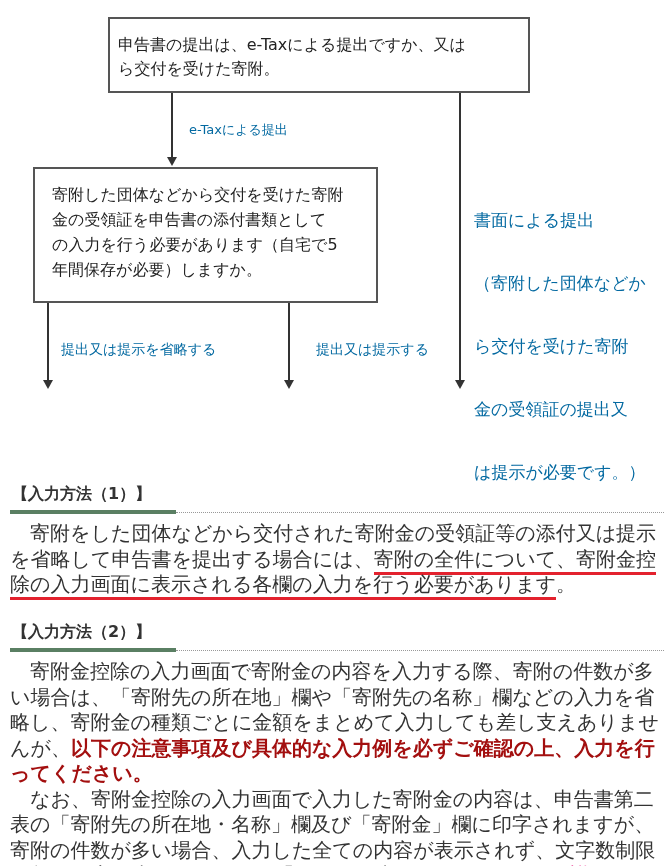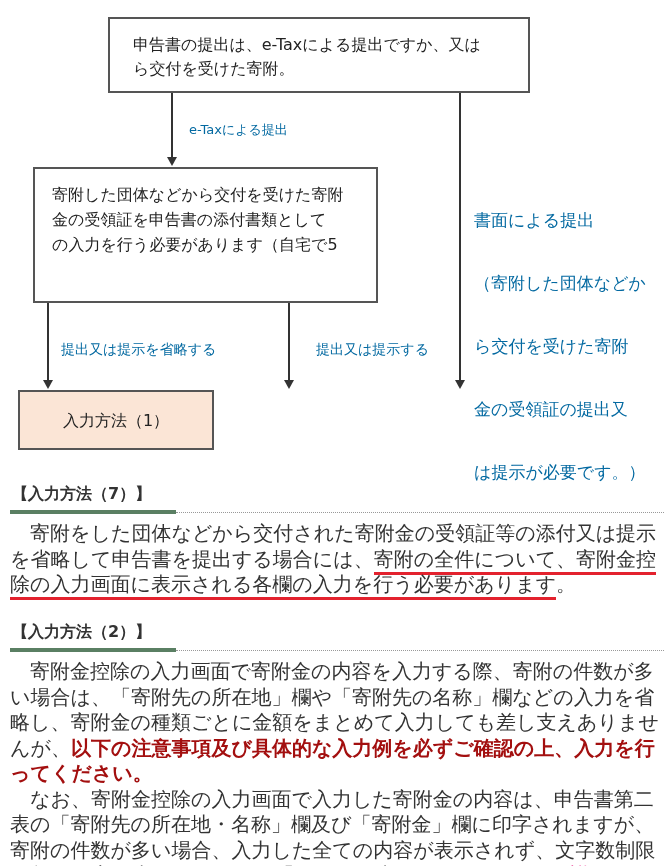--- a/index.html
+++ b/index.html
@@ -1,21 +1,21 @@
 <!DOCTYPE html>
 <html><head>
 <meta charset="utf-8">
 <style>
   html, body { margin:0; padding:0; background:#ffffff; }
   body { width:666px; height:866px; position:relative; overflow:hidden;
          font-family:"DejaVu Sans", sans-serif; color:#222; }
   .flow { position:absolute; left:0; top:0; width:666px; height:465px; }
   .box { position:absolute; box-sizing:border-box; border:2px solid #555; background:#fff;
          font-size:16px; line-height:24px; color:#222; }
-  .q1 { left:108px; top:17px; width:422px; height:76px; padding:14px 0 0 23px; }
+  .q1 { left:108px; top:17px; width:422px; height:76px; padding:14px 0 0 8px; }
   .q2 { left:33px; top:167px; width:345px; height:136px; padding:13px 0 0 17px; line-height:25px; }
   .r1 { left:18px; top:390px; width:196px; height:60px; background:#fbe5d6; text-align:center; padding-top:17px; }
   .r2 { left:259px; top:390px; width:240px; height:60px; background:#ccf5c8; text-align:center; padding-top:5px; }
   .lbl { position:absolute; font-size:14px; line-height:20px; color:#0369a1; white-space:pre; }
   .lbl-paper { left:474px; top:168px; font-size:17px; line-height:21px; }
   .vline { position:absolute; width:2px; background:#333; }
   .arrow-head { position:absolute; width:0; height:0; border-left:5px solid transparent;
                 border-right:5px solid transparent; border-top:9px solid #333; }
 
   .sec { position:absolute; left:0; width:666px; }
@@ -48,35 +48,35 @@
     <div>（寄附した団体などか</div>
     <div>ら交付を受けた寄附</div>
     <div>金の受領証の提出又</div>
     <div>は提示が必要です。）</div>
   </div>
 
   <div class="box q2">
     <div>寄附した団体などから交付を受けた寄附</div>
     <div>金の受領証を申告書の添付書類として</div>
     <div>の入力を行う必要があります（自宅で5</div>
+    <div>年間保存が必要）しますか。</div>
   </div>
 
   <div class="vline" style="left:47px; top:303px; height:78px;"></div>
   <div class="arrow-head" style="left:43px; top:380px;"></div>
   <div class="lbl" style="left:61px; top:339px;">提出又は提示を省略する</div>
 
   <div class="vline" style="left:288px; top:303px; height:78px;"></div>
   <div class="arrow-head" style="left:284px; top:380px;"></div>
   <div class="lbl" style="left:316px; top:339px;">提出又は提示する</div>
 
-  <div class="box r1">入力方法（1）</div>
 </div>
 
 <div class="sec" style="top:480px;">
-  <div class="sec-title" style="top:4px;">【入力方法（7）】</div>
+  <div class="sec-title" style="top:4px;">【入力方法（1）】</div>
   <div class="sec-bar" style="top:30px;"></div>
   <div class="sec-dots" style="top:32px;"></div>
   <div class="para" style="top:41px;"><span>　寄附をした団体などから交付された寄附金の受領証等の添付又は提示を省略して申告書を提出する場合には、</span><span class="ul-red">寄附の全件について、寄附金控除の入力画面に表示される各欄</span><span class="ul-red">の入力を行う必要があります</span><span>。</span></div>
 </div>
 
 <div class="sec" style="top:618px;">
   <div class="sec-title" style="top:4px;">【入力方法（2）】</div>
   <div class="sec-bar" style="top:30px;"></div>
   <div class="sec-dots" style="top:32px;"></div>
   <div class="para" style="top:41px;"><span>　寄附金控除の入力画面で寄附金の内容を入力する際、寄附の件数が多い場合は、「寄附先の所在地」欄や「寄附先の名称」欄などの入力を省略し、寄附金の種類ごとに金額をまとめて入力しても差し支えありませんが、</span><span class="strong-red">以下の注意事項及び具体的な入力例を必ずご確認の上、入力を行ってください。</span><br><span>　なお、寄附金控除の入力画面で入力した寄附金の内容は、申告書第二表の「寄附先の所在地・名称」欄及び「寄附金」欄に印字されますが、寄附の件数が多い場合、入力した全ての内容が表示されず、文字数制限を超える寄附先については、「ほか」と表示されます。</span><span style="display:inline-block;width:36px;"></span><a href="#" class="link">→詳しくはこちら</a></div>

